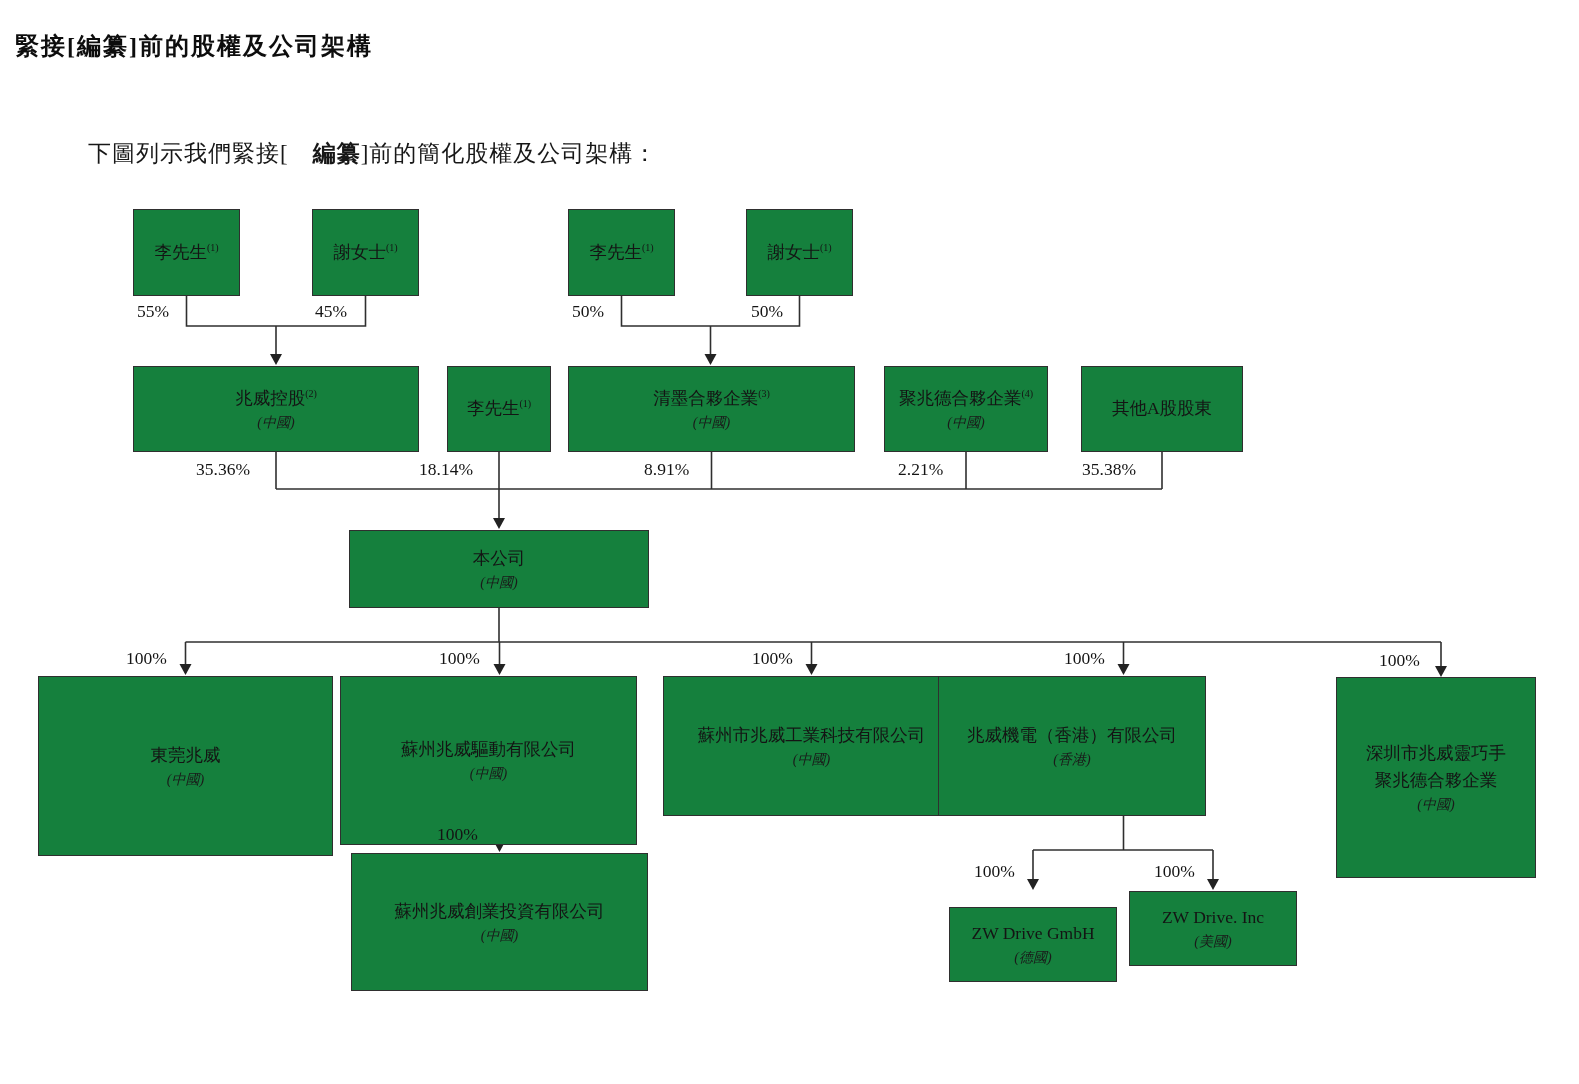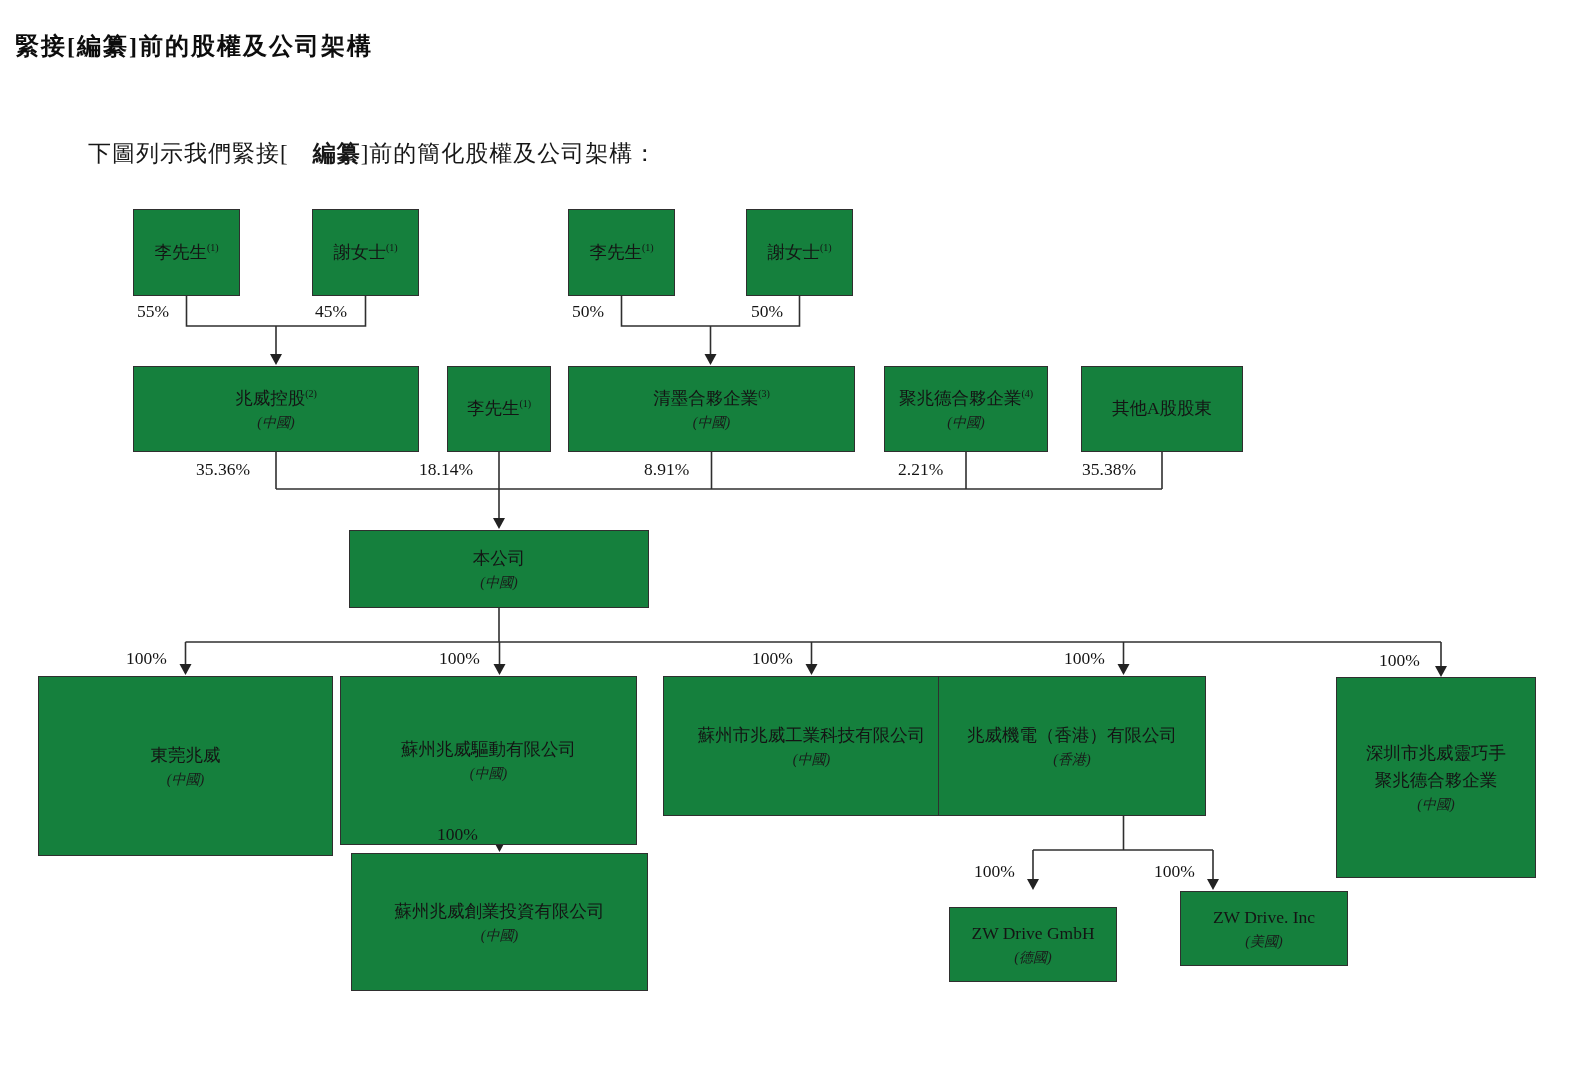--- a/index.html
+++ b/index.html
@@ -146,21 +146,21 @@
   </div>
 
   <div class="box" style="left:351px;top:853px;width:297px;height:138px">
     <div>蘇州兆威創業投資有限公司</div>
     <div class="jr">(中國)</div>
   </div>
   <div class="box" style="left:949px;top:907px;width:168px;height:75px">
     <div>ZW Drive GmbH</div>
     <div class="jr">(德國)</div>
   </div>
-  <div class="box" style="left:1180px;top:891px;width:168px;height:75px">
+  <div class="box" style="left:1129px;top:891px;width:168px;height:75px">
     <div>ZW Drive. Inc</div>
     <div class="jr">(美國)</div>
   </div>
 
   <div class="pct" style="left:137px;top:301px">55%</div>
   <div class="pct" style="left:315px;top:301px">45%</div>
   <div class="pct" style="left:572px;top:301px">50%</div>
   <div class="pct" style="left:751px;top:301px">50%</div>
   <div class="pct" style="left:196px;top:459px">35.36%</div>
   <div class="pct" style="left:419px;top:459px">18.14%</div>

